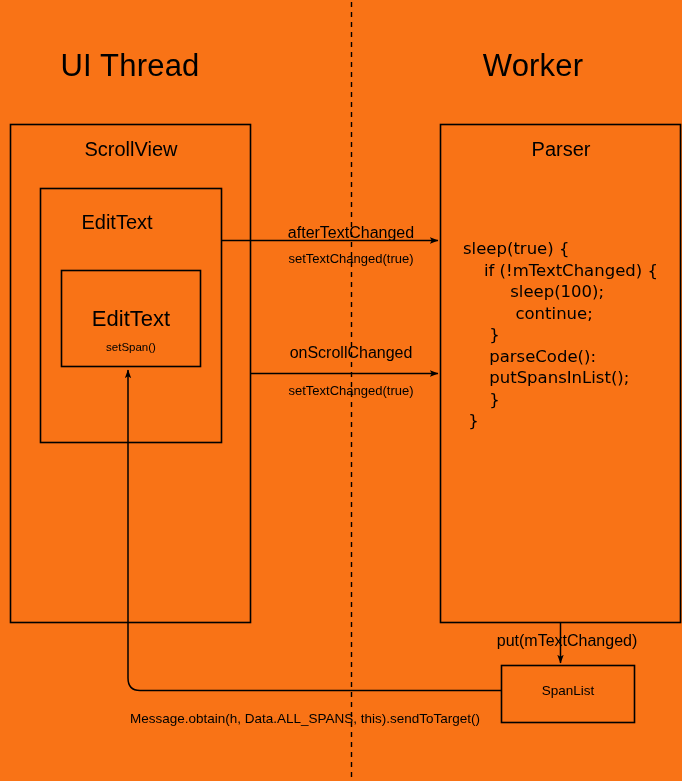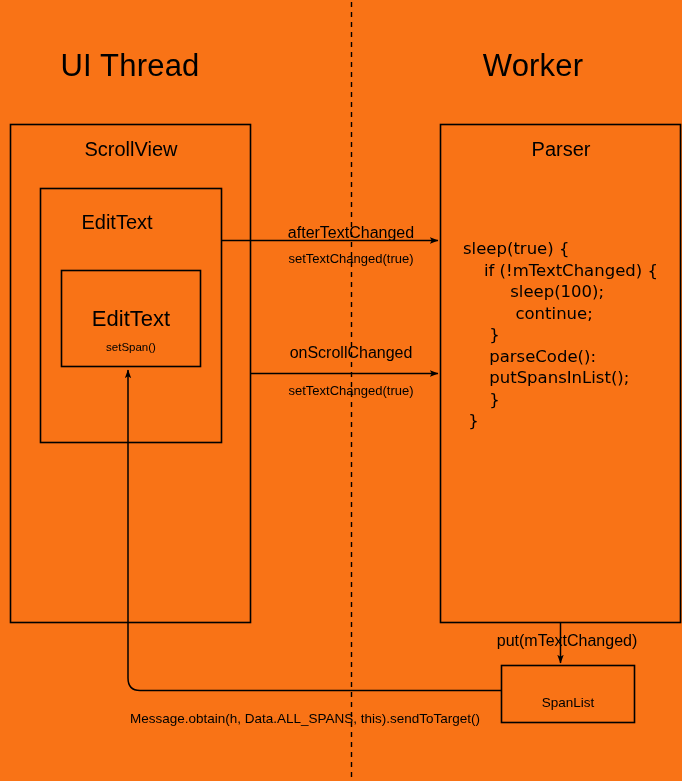--- a/index.html
+++ b/index.html
@@ -52,21 +52,20 @@
     font-size: 11.5px;
   }
   .arrow-label-major {
     font-size: 16px;
   }
   .arrow-label-minor {
     font-size: 13px;
   }
   .spanlist-title {
     font-size: 13.5px;
-    margin-top: 12px;
   }
   .caption {
     font-size: 13.5px;
   }
   .code-block {
     position: absolute;
     font-family: "DejaVu Sans", sans-serif;
     font-size: 16.5px;
     line-height: 21.5px;
     white-space: pre;

